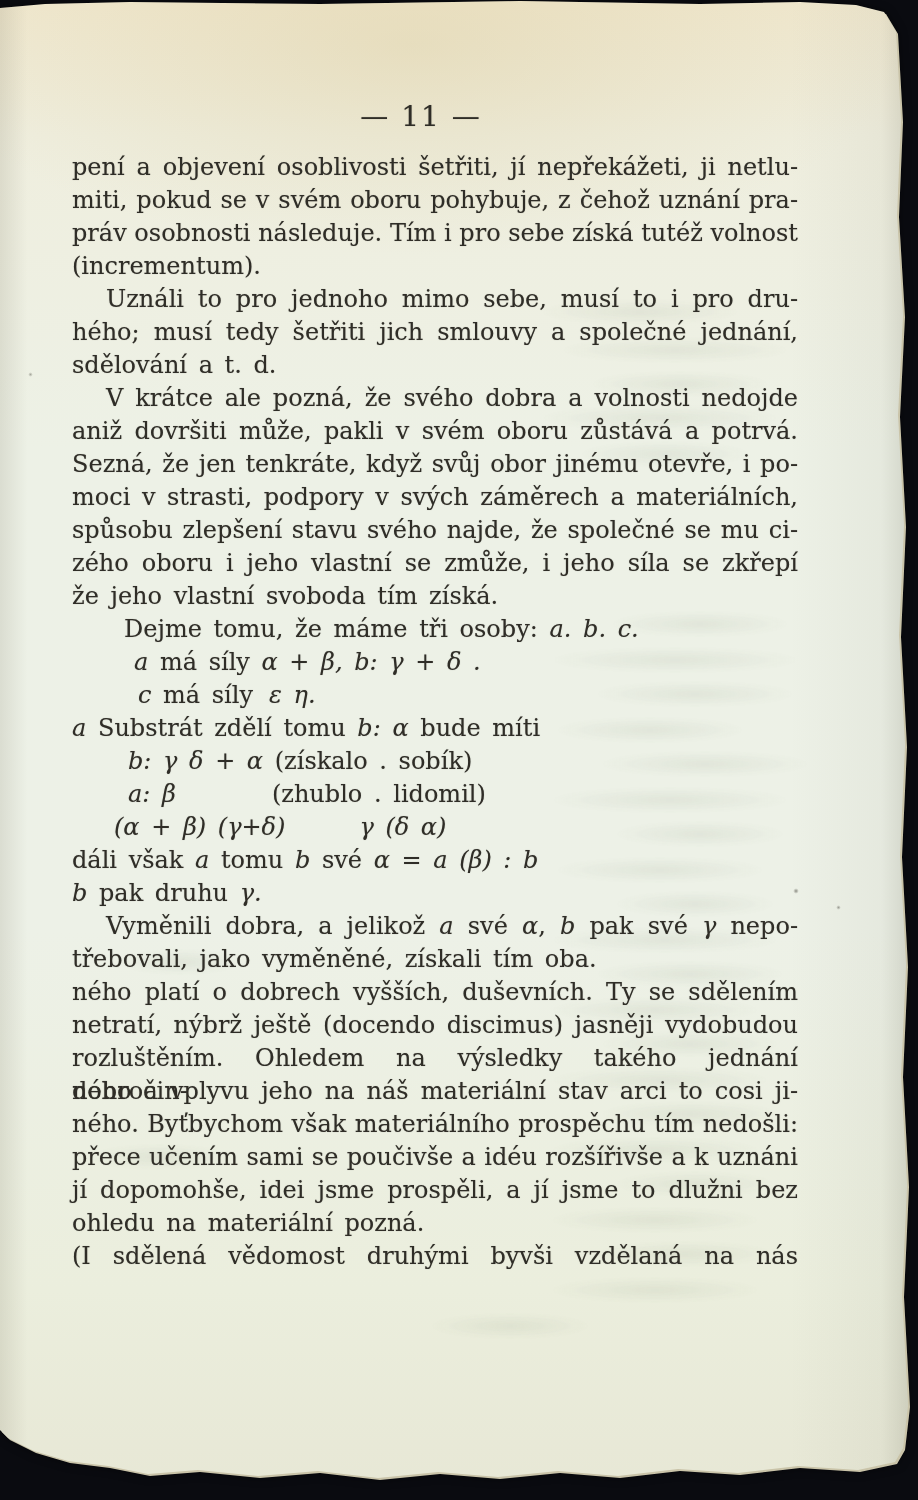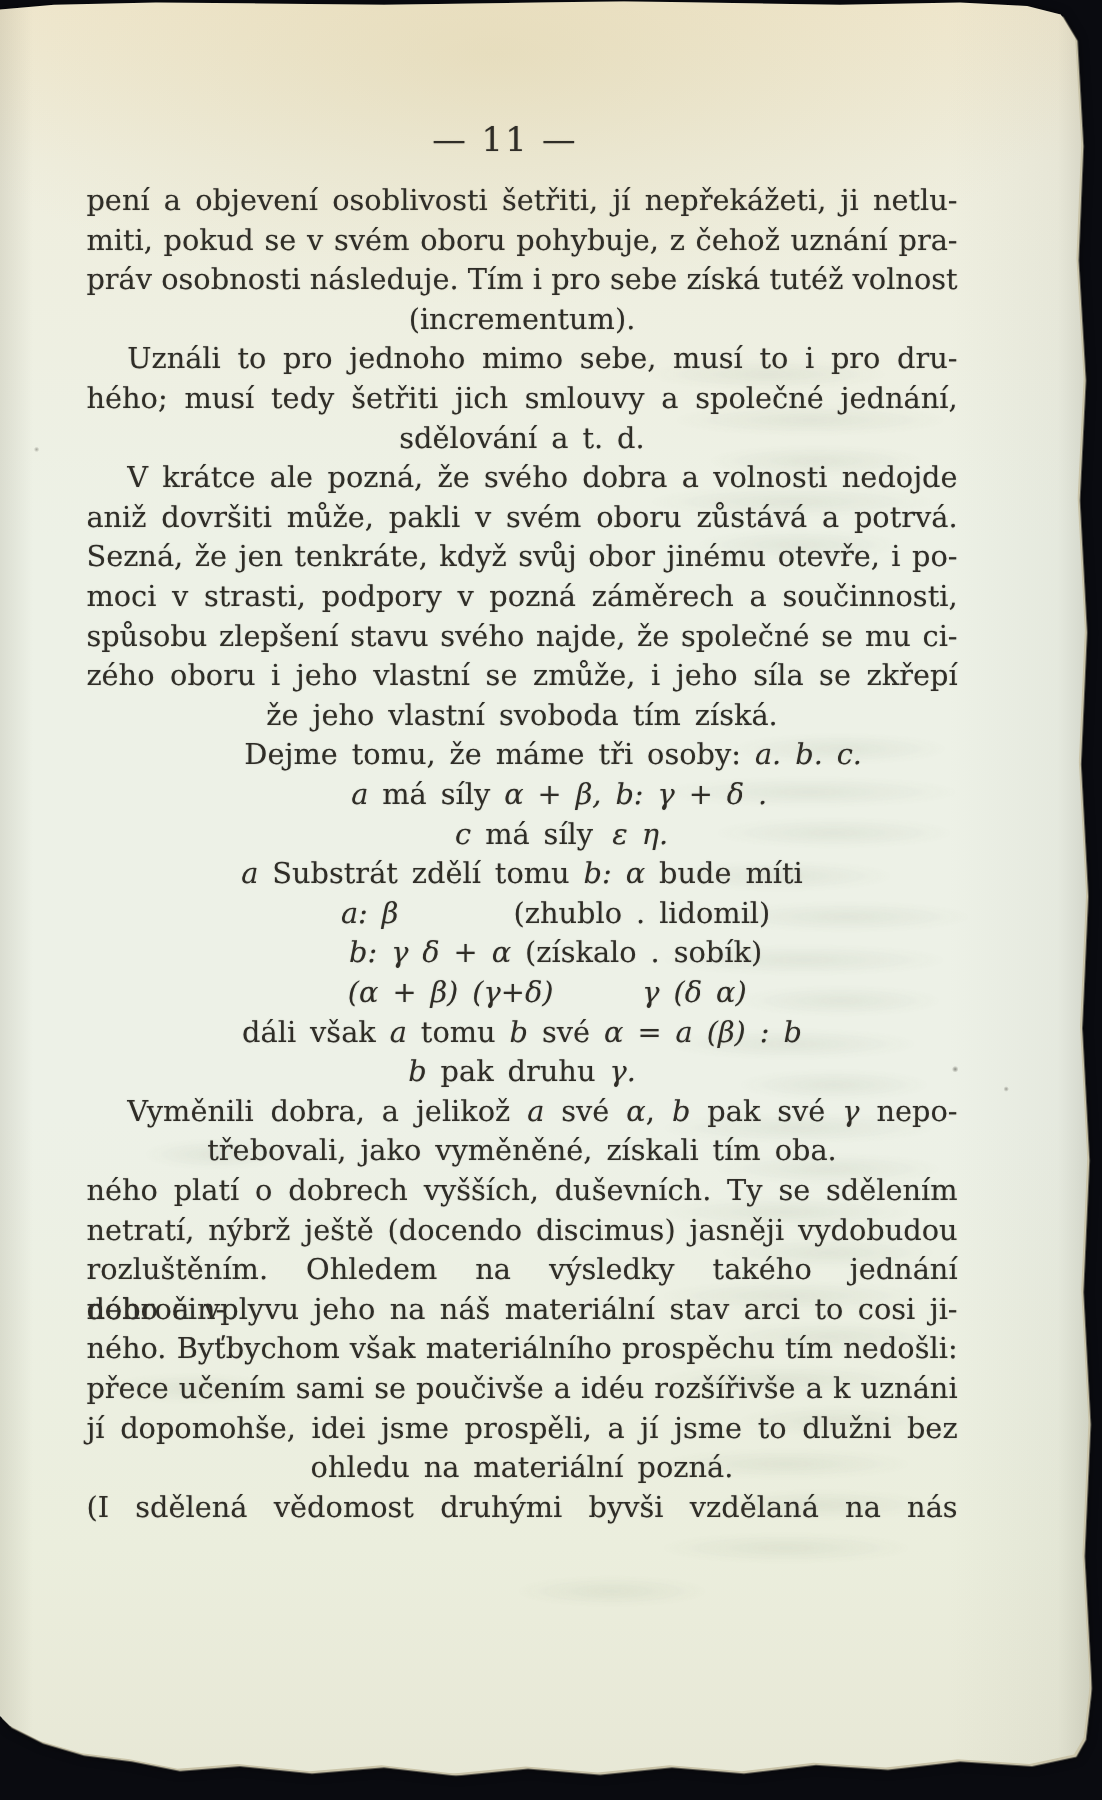--- a/index.html
+++ b/index.html
@@ -51,21 +51,21 @@
     text-shadow:0 0 1px rgba(46,44,38,0.4);
   }
   .textcol{
     position:absolute;left:72px;top:151px;width:726px;
     color:#2f2d27;font-size:24px;
     text-shadow:0 0 1px rgba(46,44,38,0.35);
   }
   .line{height:33px;line-height:33px;}
   .line.j{text-align:justify;}
   .line.j::after{content:"";display:inline-block;width:100%;height:0;}
-  .line:not(.j){word-spacing:4px;text-align:center;}
+  .line:not(.j){word-spacing:4px;}
   .it{font-style:italic;}
 </style>
 </head>
 <body>
 
 <div class="paper-wrap">
   <div class="paper">
     <div class="bleed" style="background-image: radial-gradient(rgba(148, 163, 138, 0.17) 0%, rgba(148, 163, 138, 0) 72%), radial-gradient(rgba(148, 163, 138, 0.17) 0%, rgba(148, 163, 138, 0) 72%), radial-gradient(rgba(148, 163, 138, 0.17) 0%, rgba(148, 163, 138, 0) 72%), radial-gradient(rgba(148, 163, 138, 0.17) 0%, rgba(148, 163, 138, 0) 72%), radial-gradient(rgba(148, 163, 138, 0.17) 0%, rgba(148, 163, 138, 0) 72%), radial-gradient(rgba(148, 163, 138, 0.17) 0%, rgba(148, 163, 138, 0) 72%), radial-gradient(rgba(148, 163, 138, 0.17) 0%, rgba(148, 163, 138, 0) 72%), radial-gradient(rgba(148, 163, 138, 0.17) 0%, rgba(148, 163, 138, 0) 72%), radial-gradient(rgba(148, 163, 138, 0.17) 0%, rgba(148, 163, 138, 0) 72%), radial-gradient(rgba(148, 163, 138, 0.17) 0%, rgba(148, 163, 138, 0) 72%), radial-gradient(rgba(148, 163, 138, 0.17) 0%, rgba(148, 163, 138, 0) 72%), radial-gradient(rgba(148, 163, 138, 0.17) 0%, rgba(148, 163, 138, 0) 72%), radial-gradient(rgba(148, 163, 138, 0.17) 0%, rgba(148, 163, 138, 0) 72%), radial-gradient(rgba(148, 163, 138, 0.17) 0%, rgba(148, 163, 138, 0) 72%), radial-gradient(rgba(148, 163, 138, 0.17) 0%, rgba(148, 163, 138, 0) 72%), radial-gradient(rgba(148, 163, 138, 0.17) 0%, rgba(148, 163, 138, 0) 72%), radial-gradient(rgba(148, 163, 138, 0.17) 0%, rgba(148, 163, 138, 0) 72%), radial-gradient(rgba(148, 163, 138, 0.17) 0%, rgba(148, 163, 138, 0) 72%), radial-gradient(rgba(148, 163, 138, 0.17) 0%, rgba(148, 163, 138, 0) 72%), radial-gradient(rgba(148, 163, 138, 0.17) 0%, rgba(148, 163, 138, 0) 72%), radial-gradient(rgba(148, 163, 138, 0.17) 0%, rgba(148, 163, 138, 0) 72%), radial-gradient(rgba(148, 163, 138, 0.17) 0%, rgba(148, 163, 138, 0) 72%), radial-gradient(rgba(148, 163, 138, 0.17) 0%, rgba(148, 163, 138, 0) 72%), radial-gradient(rgba(148, 163, 138, 0.17) 0%, rgba(148, 163, 138, 0) 72%), radial-gradient(rgba(148, 163, 138, 0.17) 0%, rgba(148, 163, 138, 0) 72%), radial-gradient(rgba(148, 163, 138, 0.17) 0%, rgba(148, 163, 138, 0) 72%), radial-gradient(rgba(148, 163, 138, 0.17) 0%, rgba(148, 163, 138, 0) 72%), radial-gradient(rgba(148, 163, 138, 0.17) 0%, rgba(148, 163, 138, 0) 72%); background-size: 200px 24px, 230px 24px, 180px 24px, 240px 24px, 170px 24px, 180px 24px, 250px 24px, 200px 24px, 190px 24px, 210px 24px, 240px 24px, 170px 24px, 210px 24px, 160px 24px, 230px 24px, 190px 24px, 210px 24px, 180px 24px, 220px 24px, 180px 24px, 210px 24px, 160px 24px, 210px 24px, 180px 24px, 210px 24px, 160px 24px, 140px 24px, 120px 24px; background-position: 540px 300px, 560px 338px, 590px 372px, 540px 406px, 580px 442px, 610px 612px, 550px 648px, 595px 682px, 555px 718px, 600px 752px, 550px 788px, 615px 822px, 555px 858px, 615px 892px, 550px 928px, 595px 962px, 550px 998px, 600px 1032px, 550px 1068px, 600px 1102px, 550px 1138px, 615px 1172px, 550px 1208px, 595px 1242px, 550px 1278px, 430px 1314px, 90px 1145px, 120px 950px; background-repeat: no-repeat;"></div>
     <div class="specks"></div>
     <div class="pagenum">— 11 —</div>
@@ -73,30 +73,30 @@
         <div class="line j"><span>pení a objevení osoblivosti šetřiti, jí nepřekážeti, ji netlu-</span></div>
         <div class="line j"><span>miti, pokud se v svém oboru pohybuje, z čehož uznání pra-</span></div>
         <div class="line j"><span>práv osobnosti následuje. Tím i pro sebe získá tutéž volnost</span></div>
         <div class="line"><span>(incrementum).</span></div>
         <div class="line j" style="margin-left: 34px;"><span>Uználi to pro jednoho mimo sebe, musí to i pro dru-</span></div>
         <div class="line j"><span>hého; musí tedy šetřiti jich smlouvy a společné jednání,</span></div>
         <div class="line"><span>sdělování a t. d.</span></div>
         <div class="line j" style="margin-left: 34px;"><span>V krátce ale pozná, že svého dobra a volnosti nedojde</span></div>
         <div class="line j"><span>aniž dovršiti může, pakli v svém oboru zůstává a potrvá.</span></div>
         <div class="line j"><span>Sezná, že jen tenkráte, když svůj obor jinému otevře, i po-</span></div>
-        <div class="line j"><span>moci v strasti, podpory v pozná záměrech a součinnosti,</span></div>
+        <div class="line j"><span>moci v strasti, podpory v svých záměrech a materiálních,</span></div>
         <div class="line j"><span>spůsobu zlepšení stavu svého najde, že společné se mu ci-</span></div>
         <div class="line j"><span>zého oboru i jeho vlastní se zmůže, i jeho síla se zkřepí</span></div>
         <div class="line"><span>že jeho vlastní svoboda tím získá.</span></div>
         <div class="line" style="margin-left: 52px;"><span>Dejme tomu, že máme tři osoby: </span><span class="it">a. b. c.</span></div>
         <div class="line" style="margin-left: 62px;"><span class="it">a</span><span> má síly </span><span class="it">α + β, b: γ + δ .</span></div>
         <div class="line" style="margin-left: 66px;"><span class="it">c</span><span> má síly</span><span class="it" style="padding-left: 16px;">ε η.</span></div>
         <div class="line"><span class="it">a</span><span> Substrát zdělí tomu </span><span class="it">b: α</span><span> bude míti</span></div>
+        <div class="line" style="margin-left: 56px;"><span class="it">b: γ δ + α</span><span> (získalo . sobík)</span></div>
         <div class="line" style="margin-left: 56px;"><span class="it">a: β</span><span style="padding-left: 96px;">(zhublo . lidomil)</span></div>
-        <div class="line" style="margin-left: 56px;"><span class="it">b: γ δ + α</span><span> (získalo . sobík)</span></div>
         <div class="line" style="margin-left: 42px;"><span class="it">(α + β) (γ+δ)</span><span class="it" style="padding-left: 74px;">γ (δ α)</span></div>
         <div class="line"><span>dáli však </span><span class="it">a</span><span> tomu </span><span class="it">b</span><span> své </span><span class="it">α = a (β) : b</span></div>
         <div class="line"><span class="it">b</span><span> pak druhu </span><span class="it">γ.</span></div>
         <div class="line j" style="margin-left: 34px;"><span>Vyměnili dobra, a jelikož </span><span class="it">a</span><span> své </span><span class="it">α</span><span>, </span><span class="it">b</span><span> pak své </span><span class="it">γ</span><span> nepo-</span></div>
         <div class="line"><span>třebovali, jako vyměněné, získali tím oba.</span></div>
         <div class="line j"><span>ného platí o dobrech vyšších, duševních. Ty se sdělením</span></div>
         <div class="line j"><span>netratí, nýbrž ještě (docendo discimus) jasněji vydobudou</span></div>
         <div class="line j"><span>rozluštěním. Ohledem na výsledky takého jednání dobročin-</span></div>
         <div class="line j"><span>ného a vplyvu jeho na náš materiální stav arci to cosi ji-</span></div>
         <div class="line j"><span>ného. Byťbychom však materiálního prospěchu tím nedošli:</span></div>

